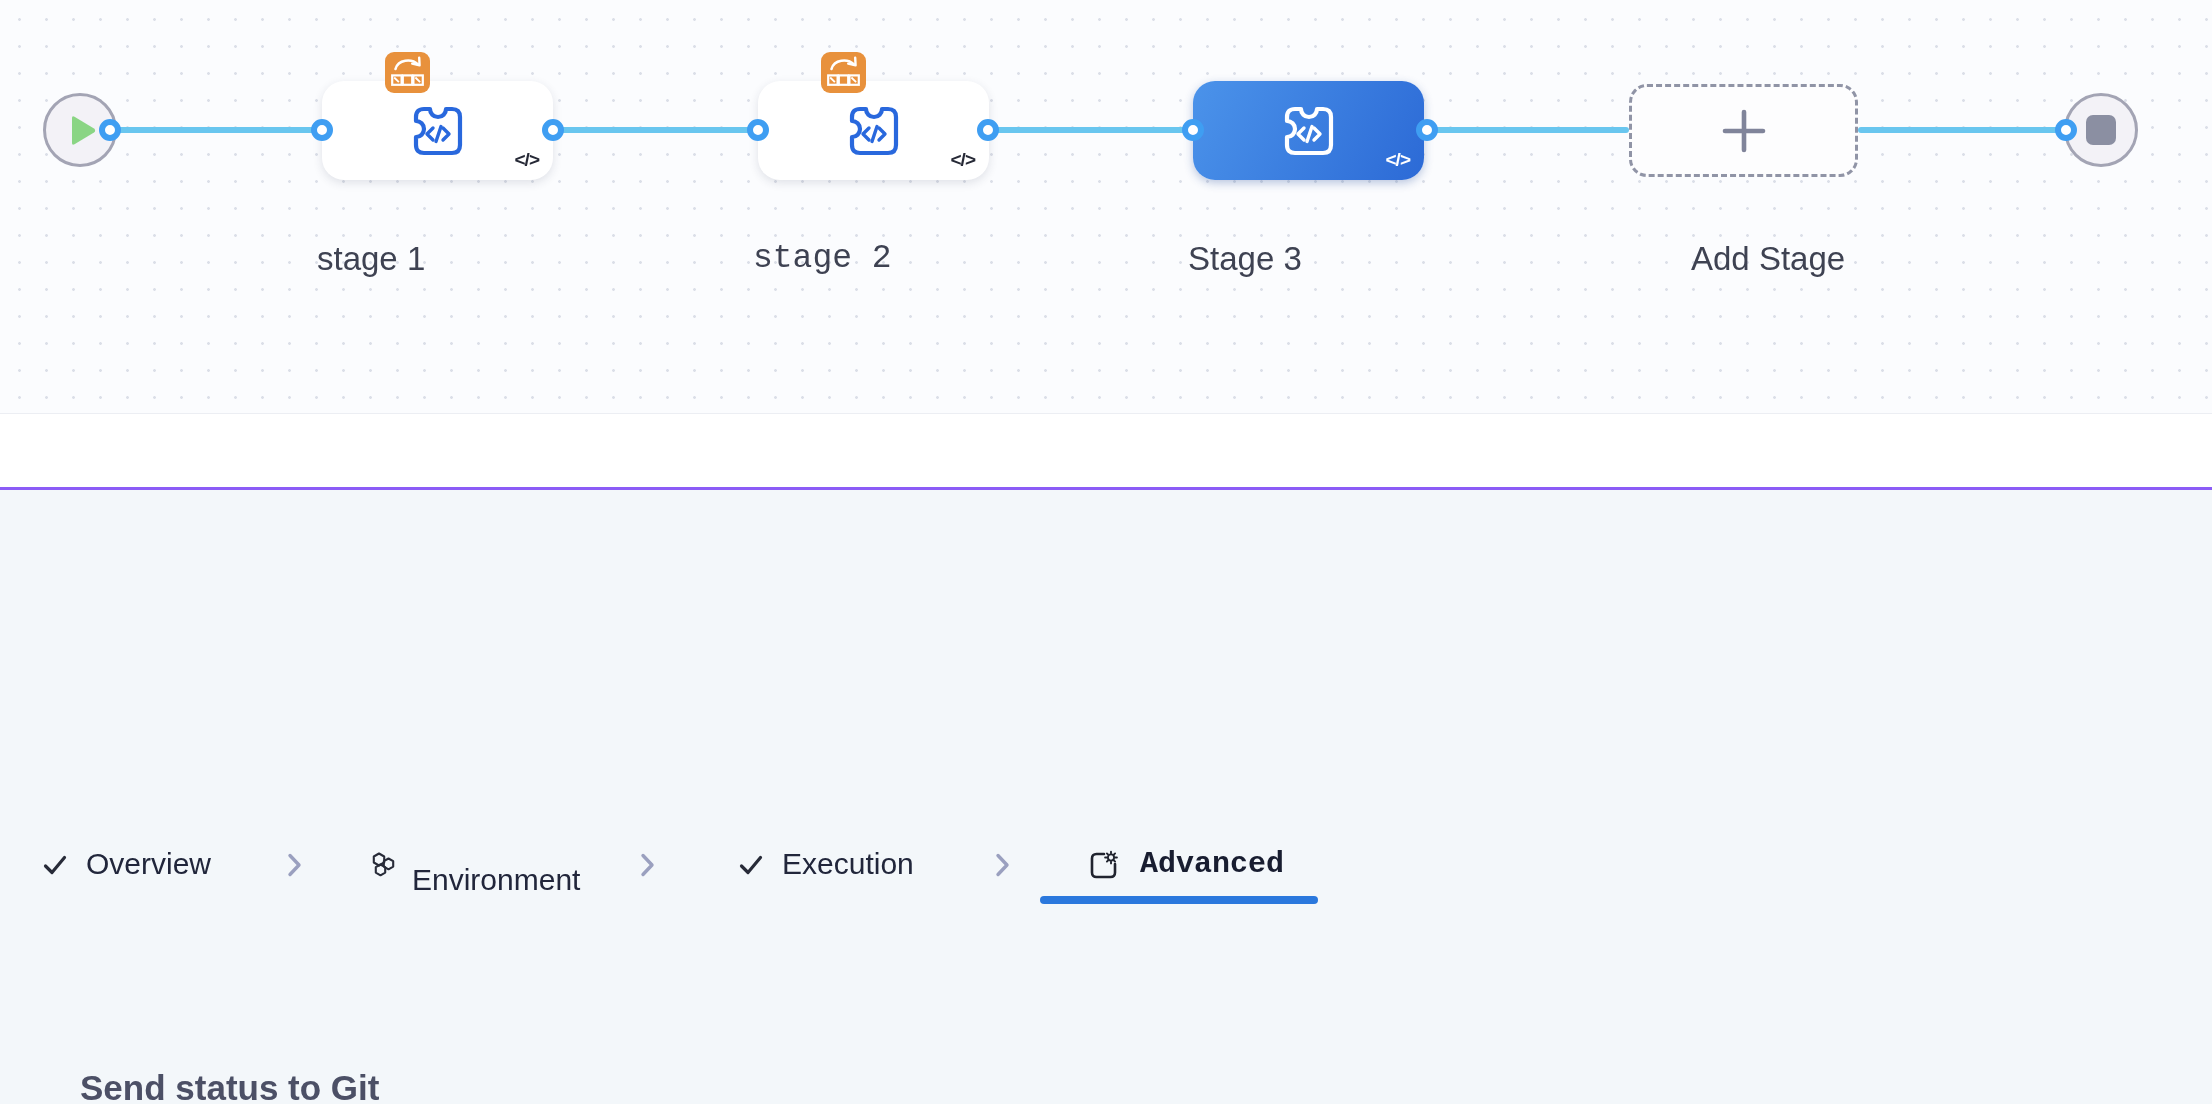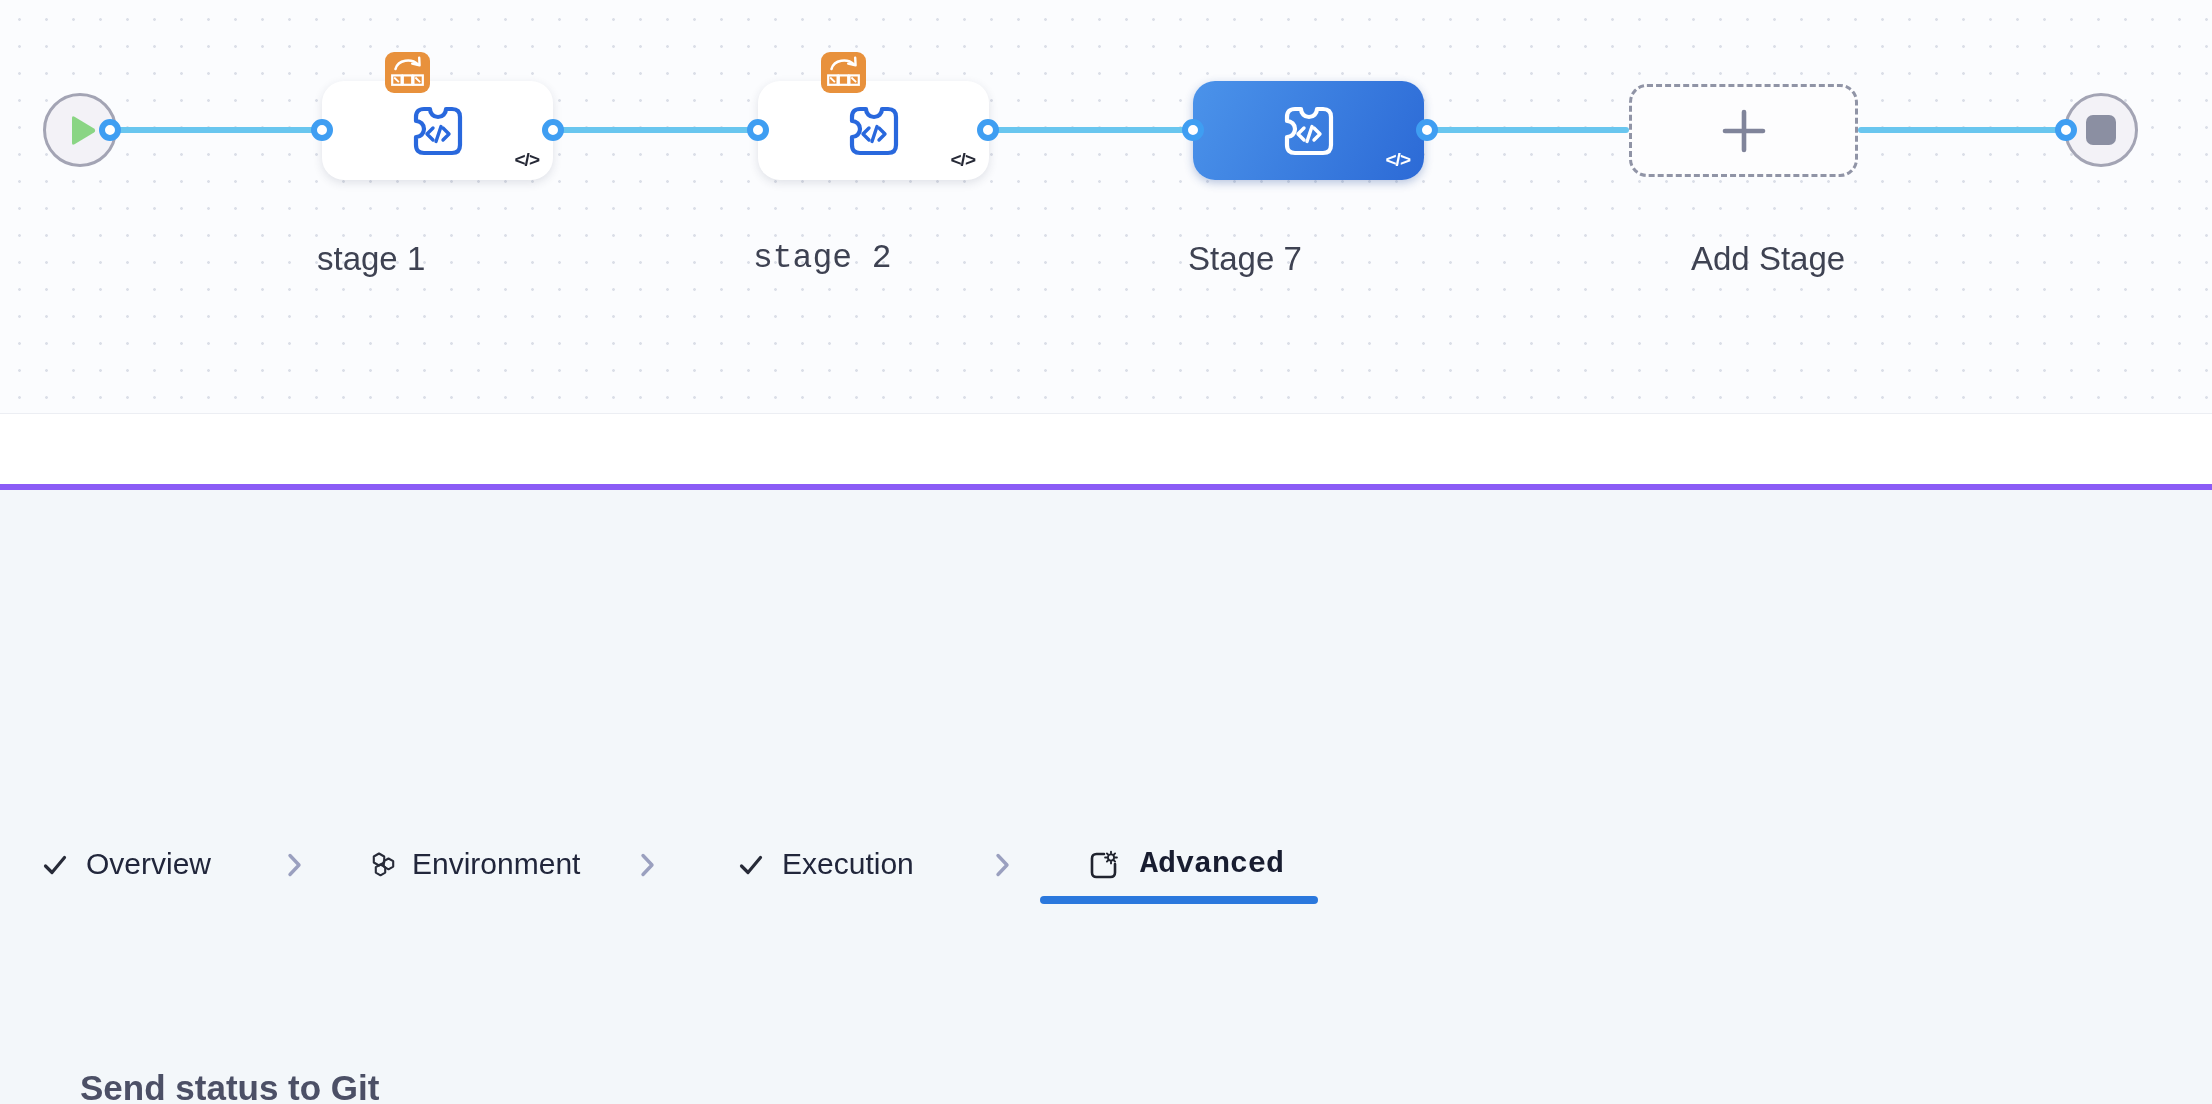--- a/index.html
+++ b/index.html
@@ -46,21 +46,21 @@
   }
   .add-stage{
     position:absolute;left:1629px;top:84px;width:229px;height:93px;box-sizing:border-box;
     border:3px dashed #9094a6;border-radius:18px;background:#fdfdfe;z-index:2;
     display:flex;align-items:center;justify-content:center;
   }
   .stop-square{width:30px;height:30px;border-radius:7px;background:#8b8fa2;}
   
   .tabbar{
     position:absolute;left:0;top:413px;width:2212px;height:77px;background:#ffffff;
-    border-top:1px solid #eceef3;border-bottom:6px solid #8b5cf6;box-sizing:border-box;z-index:3;
+    border-top:1px solid #eceef3;border-bottom:3px solid #8b5cf6;box-sizing:border-box;z-index:3;
   }
   .tabbar .ticon{position:absolute;top:438px;}
   .tab-label{position:absolute;top:433px;font-size:30px;color:#21263b;white-space:nowrap;}
   .tab-label.active{font-weight:700;color:#181d30;font-family:Liberation Mono, monospace;}
   .tab-underline{
     position:absolute;left:1040px;top:482px;width:278px;height:8px;
     background:#2a78dd;border-radius:4px;z-index:4;
   }
   
   .content{position:absolute;left:0;top:490px;width:2212px;height:614px;background:#f3f7fa;}
@@ -151,21 +151,21 @@
   <div class="port" style="left:311px;"></div>
   <div class="port" style="left:542px;"></div>
   <div class="port" style="left:747px;"></div>
   <div class="port" style="left:977px;"></div>
   <div class="port" style="left:1182px;"></div>
   <div class="port" style="left:1416px;"></div>
   <div class="port" style="left:2055px;"></div>
 
   <div class="stage-label" style="left:317px;">stage 1</div>
   <div class="stage-label" style="left:753px;font-family:Liberation Mono, monospace;">stage 2</div>
-  <div class="stage-label" style="left:1188px;">Stage 7</div>
+  <div class="stage-label" style="left:1188px;">Stage 3</div>
   <div class="stage-label" style="left:1691px;">Add Stage</div>
 </section>
 
 <nav class="tabbar">
 
   <div>
     <svg class="ticon" style="left:42px;" width="26" height="26" viewBox="0 0 26 26">
       <polyline points="3.5,14 10,20.5 22.5,5.5" fill="none" stroke="#272b38" stroke-width="3.2" stroke-linecap="round" stroke-linejoin="round"></polyline>
     </svg>
     <span class="tab-label" style="left:86px;">Overview</span>
@@ -174,21 +174,21 @@
   <svg class="ticon" style="left:287px;" width="16" height="26" viewBox="0 0 16 26">
     <polyline points="3,3.5 12,13 3,22.5" fill="none" stroke="#9aa0bf" stroke-width="3.4" stroke-linecap="round" stroke-linejoin="round"></polyline>
   </svg>
 
   <div>
     <svg class="ticon" style="left:368px;top:437px;" width="30" height="28" viewBox="0 0 30 28">
       <path d="M11 2.5 L16.2 5.5 L16.2 11.5 L11 14.5 L5.8 11.5 L5.8 5.5 Z" fill="none" stroke="#272b38" stroke-width="2.1" stroke-linejoin="round"></path>
       <path d="M20.5 7.5 L25.2 10.2 L25.2 15.6 L20.5 18.3 L15.8 15.6 L15.8 10.2 Z" fill="none" stroke="#272b38" stroke-width="2.1" stroke-linejoin="round"></path>
       <path d="M12.5 13.5 L17.2 16.2 L17.2 21.6 L12.5 24.3 L7.8 21.6 L7.8 16.2 Z" fill="none" stroke="#272b38" stroke-width="2.1" stroke-linejoin="round"></path>
     </svg>
-    <span class="tab-label" style="left:412px;">Environment</span>
+    <span class="tab-label" style="left:412px;margin-top:16px;">Environment</span>
   </div>
 
   <svg class="ticon" style="left:640px;" width="16" height="26" viewBox="0 0 16 26">
     <polyline points="3,3.5 12,13 3,22.5" fill="none" stroke="#9aa0bf" stroke-width="3.4" stroke-linecap="round" stroke-linejoin="round"></polyline>
   </svg>
 
   <div>
     <svg class="ticon" style="left:738px;" width="26" height="26" viewBox="0 0 26 26">
       <polyline points="3.5,14 10,20.5 22.5,5.5" fill="none" stroke="#272b38" stroke-width="3.2" stroke-linecap="round" stroke-linejoin="round"></polyline>
     </svg>

